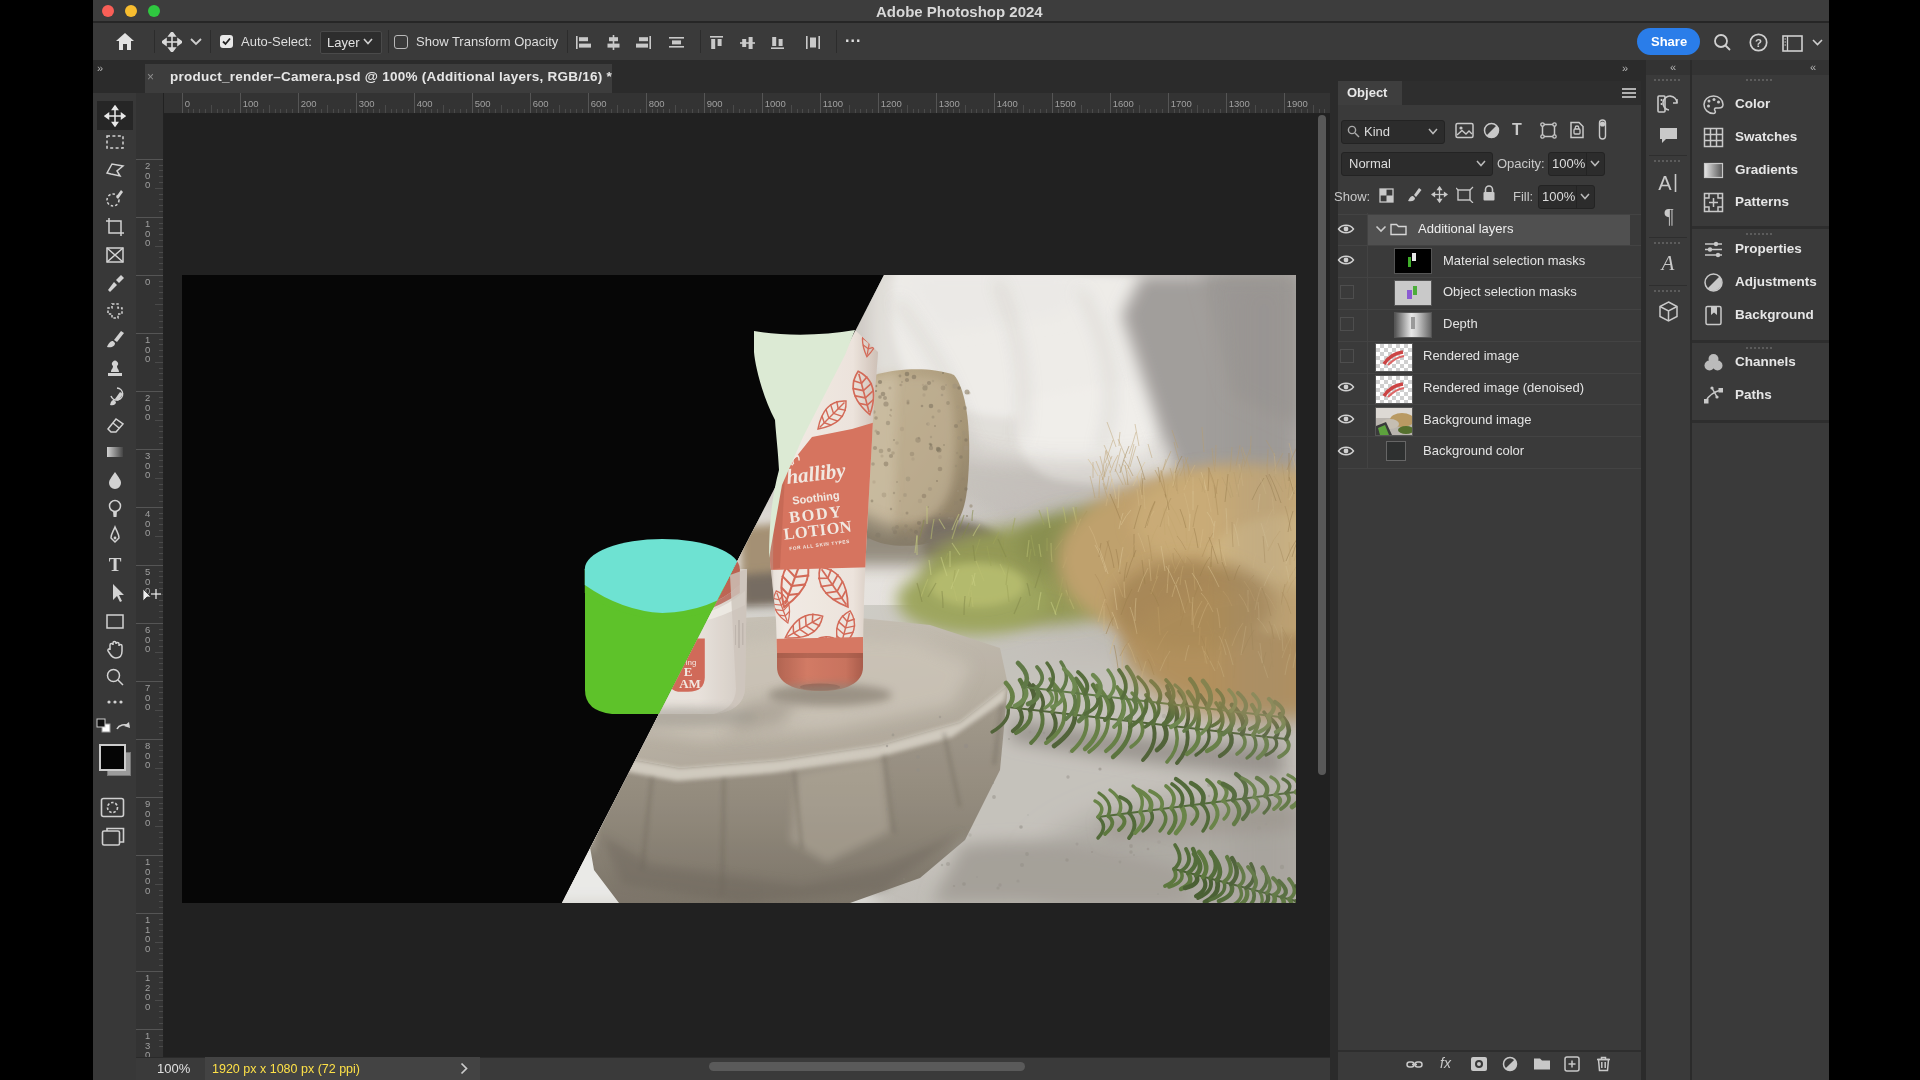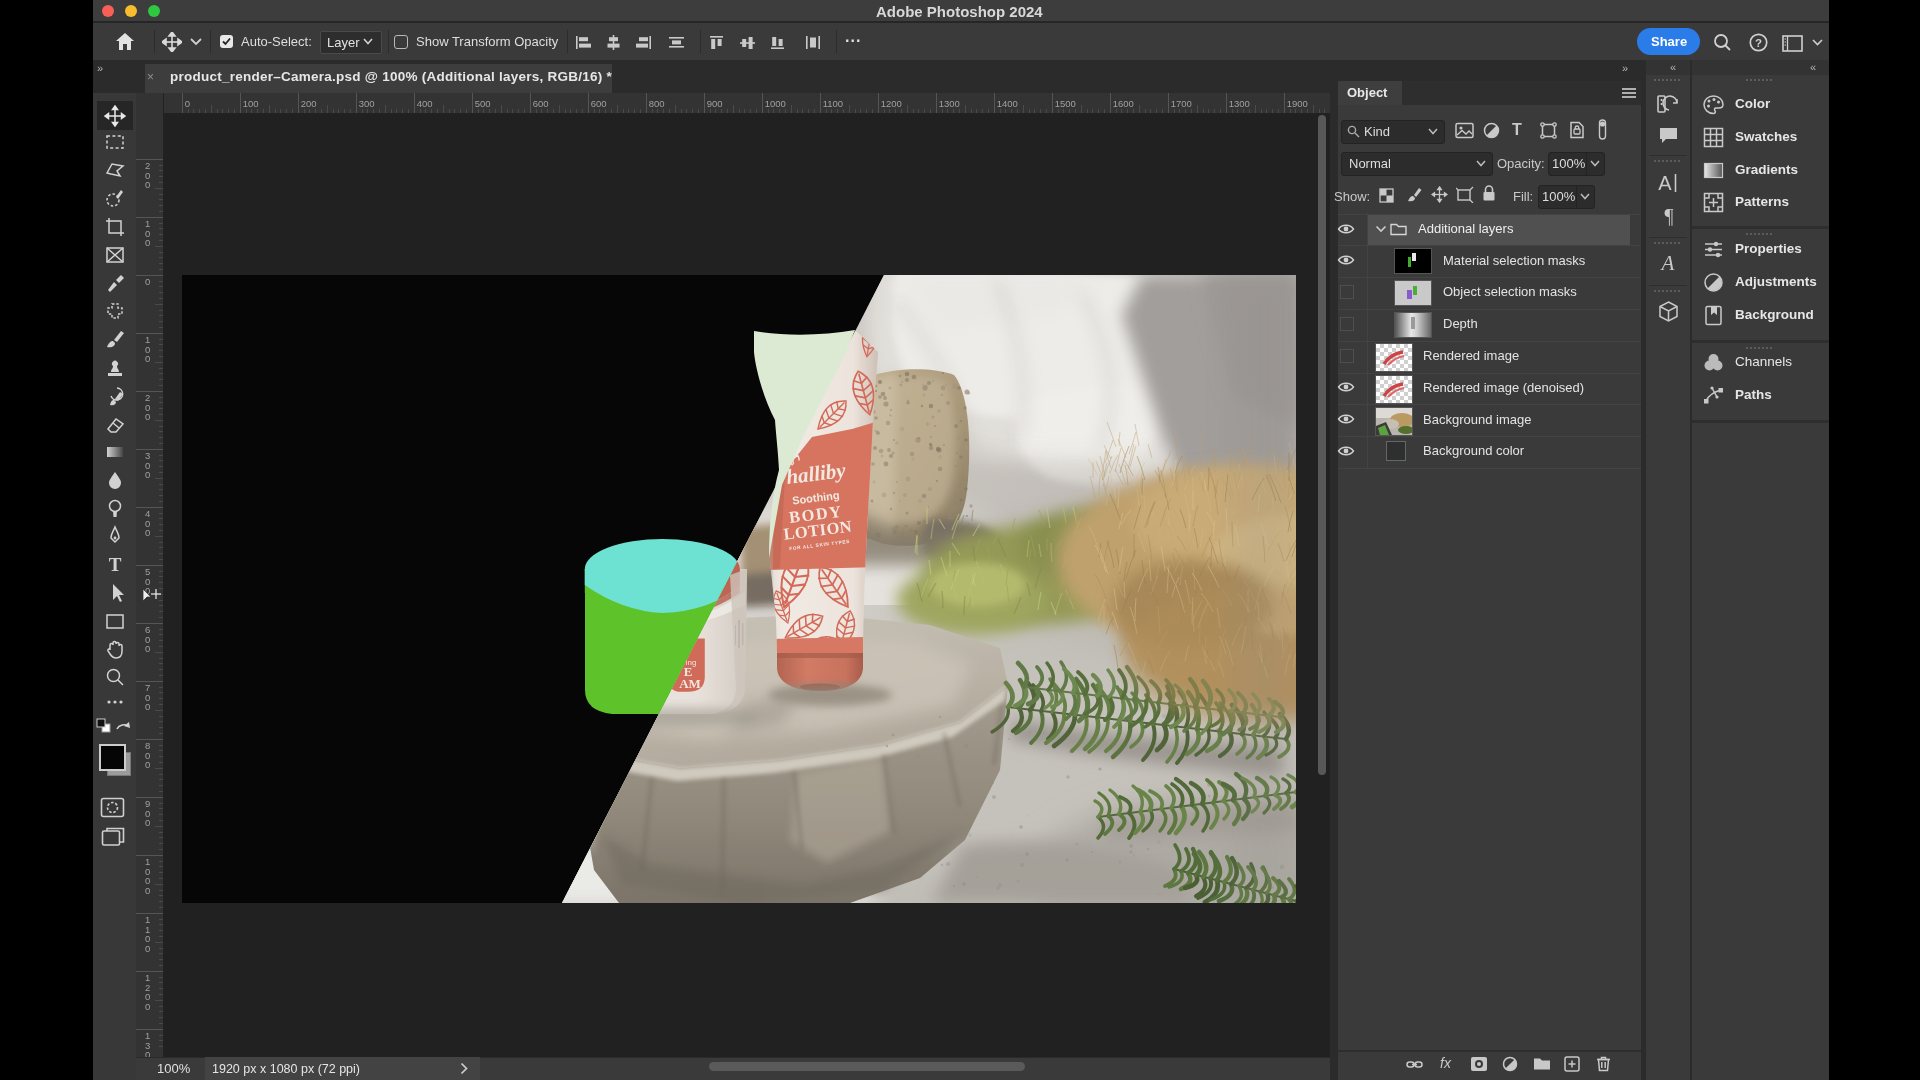--- a/index.html
+++ b/index.html
@@ -654,21 +654,21 @@
 <path d="M2 16 L2 4 L10 12 L6 12 Z" fill="#eee" stroke="#333" stroke-width="0.8"></path>
 <g stroke="#eee" stroke-width="1.2">
       <line x1="15" y1="4" x2="15" y2="14"></line>
       <line x1="10" y1="9" x2="20" y2="9"></line>
     </g>
 </svg>
 <div class="abs" style="left:1318px;top:115px;width:8px;height:660px;border-radius:4px;background:#585858;"></div>
 <div class="abs" style="left:136px;top:1057px;width:1194px;height:23px;background:#3a3a3a;border-top:1px solid #2a2a2a;"></div>
 <div class="txt" style="left:157px;top:1061px;font-size:13px;color:#e0e0e0;">100%</div>
 <div class="abs" style="left:205px;top:1057px;width:275px;height:23px;background:#434343;"></div>
-<div class="txt" style="left:212px;top:1062px;font-size:12.5px;color:#e5e5e5;">1920 px x 1080 px (72 ppi)</div>
+<div class="txt" style="left:212px;top:1062px;font-size:12.5px;color:#fde047;">1920 px x 1080 px (72 ppi)</div>
 <svg class="abs" style="left:460px;top:1062px;" width="8" height="13" viewBox="0 0 8 13">
     <path d="M1.5 1.5 L6.5 6.5 L1.5 11.5" stroke="#ccc" stroke-width="1.7" fill="none"></path>
   </svg>
 <div class="abs" style="left:709px;top:1062px;width:316px;height:9px;border-radius:4.5px;background:#5a5a5a;"></div>
 <svg class="abs" style="left:182px;top:275px;" width="1114" height="628" viewBox="0 0 1114 628">
     <defs>
 <clipPath id="cpR">
         <path d="M702 0 L1114 0 L1114 628 L380 628 Z"></path>
       </clipPath>
 <clipPath id="cpL">
@@ -2078,21 +2078,21 @@
     </g>
   </svg>
 <div class="txt" style="left:1735px;top:306.5px;font-size:13.5px;font-weight:bold;color:#e6e6e6;">Background</div>
 <svg class="abs" style="left:1703px;top:352px;" width="21" height="21" viewBox="0 0 21 21">
     <g fill="#c9c9c9" opacity="0.9">
       <circle cx="10.5" cy="7" r="5"></circle>
       <circle cx="6.5" cy="13.5" r="5"></circle>
       <circle cx="14.5" cy="13.5" r="5"></circle>
     </g>
   </svg>
-<div class="txt" style="left:1735px;top:354px;font-size:13.5px;font-weight:normal;color:#e6e6e6;">Channels</div>
+<div class="txt" style="left:1735px;top:354px;font-size:13.5px;font-weight:bold;color:#e6e6e6;">Channels</div>
 <svg class="abs" style="left:1703px;top:384.5px;" width="21" height="21" viewBox="0 0 21 21">
     <g stroke="#c9c9c9" fill="none" stroke-width="1.5">
       <path d="M3 16 C7 8 14 6 18 5"></path>
       <rect x="1" y="14" width="4.5" height="4.5" fill="#c9c9c9" stroke="none"></rect>
       <rect x="15.5" y="3" width="4.5" height="4.5" fill="#c9c9c9" stroke="none"></rect>
       <line x1="9" y1="3" x2="14" y2="12"></line>
       <circle cx="9" cy="3" r="1.6" fill="#c9c9c9" stroke="none"></circle>
       <circle cx="14" cy="12" r="1.6" fill="#c9c9c9" stroke="none"></circle>
     </g>
   </svg>

